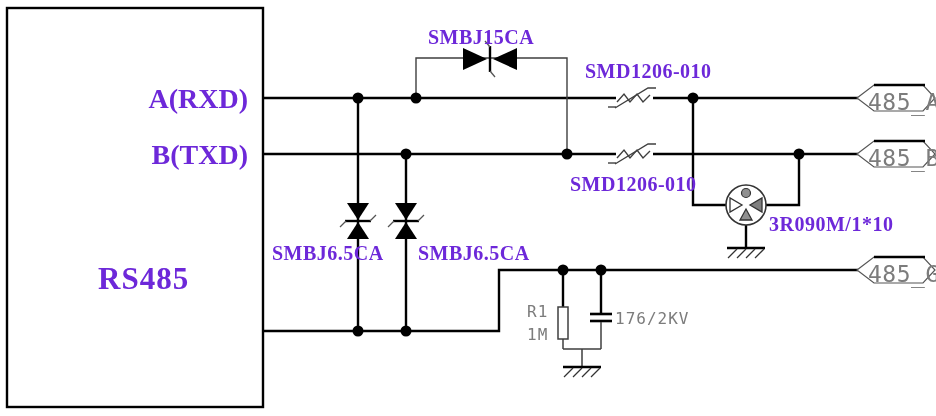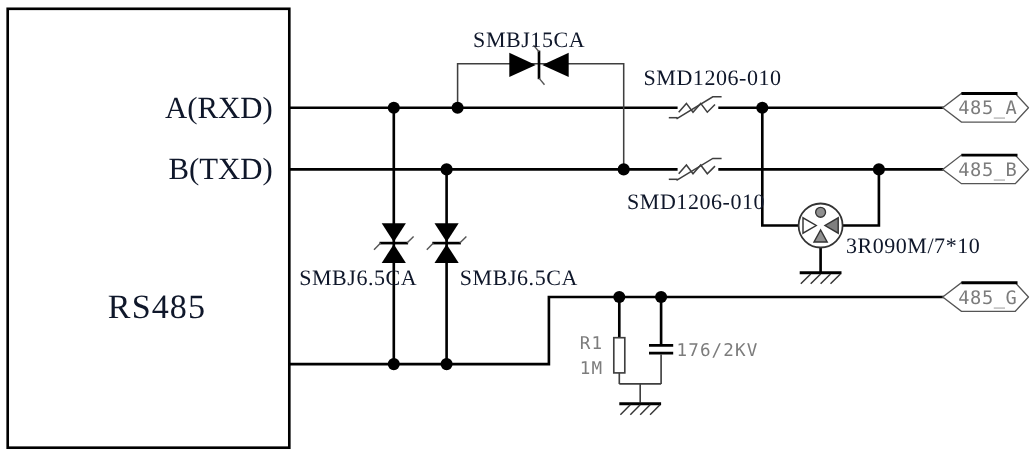--- a/index.html
+++ b/index.html
@@ -7,36 +7,36 @@
     position:relative;
     width:936px;height:416px;
     background:#ffffff;
     overflow:hidden;
     font-family:"Liberation Serif", serif;
   }
   .schem{position:absolute;left:0;top:0;}
   .lbl{
     position:absolute;
     white-space:nowrap;
-    color:#0f172a;
-    font-weight:400;
+    color:#6d28d9;
+    font-weight:700;
     font-family:"Liberation Serif", serif;
     line-height:1;
   }
   .lbl.big{font-size:28px;}
   .lbl.chip{font-size:31px;letter-spacing:1px;}
   .lbl.part{font-size:20px;letter-spacing:0.5px;}
   .lbl.cad{
     font-family:"DejaVu Sans Mono", monospace;
     font-weight:400;
     color:#7c7c7c;
     letter-spacing:1px;
   }
   .lbl.cad.val{font-size:16px;}
-  .lbl.cad.net{font-size:17px;letter-spacing:0.5px;}
+  .lbl.cad.net{font-size:23px;letter-spacing:0.5px;}
   .r{text-align:right;}
   .c{text-align:center;}
 </style>
 </head>
 <body>
 
 <div class="canvas">
 
   <svg class="schem" width="936" height="416" viewBox="0 0 936 416">
 
@@ -179,21 +179,21 @@
   <div class="lbl big r" style="left:148px;top:85px;width:100px;">A(RXD)</div>
 
   <div class="lbl part c" style="left:425px;top:27px;width:112px;">SMBJ15CA</div>
 
   <div class="lbl part" style="left:585px;top:61px;">SMD1206-010</div>
   <div class="lbl part" style="left:570px;top:174px;">SMD1206-010</div>
 
   <div class="lbl part" style="left:272px;top:243px;">SMBJ6.5CA</div>
   <div class="lbl part" style="left:418px;top:243px;">SMBJ6.5CA</div>
 
-  <div class="lbl part" style="left:769px;top:214px;">3R090M/7*10</div>
+  <div class="lbl part" style="left:769px;top:214px;">3R090M/1*10</div>
 
   <div class="lbl cad val" style="left:527px;top:304px;">R1</div>
   <div class="lbl cad val" style="left:527px;top:327px;">1M</div>
   <div class="lbl cad val" style="left:615px;top:311px;">176/2KV</div>
 
   <div class="lbl cad net c" style="left:868px;top:91px;width:60px;">485_A</div>
   <div class="lbl cad net c" style="left:868px;top:147px;width:60px;">485_B</div>
   <div class="lbl cad net c" style="left:868px;top:263px;width:60px;">485_G</div>
 
 </div>

